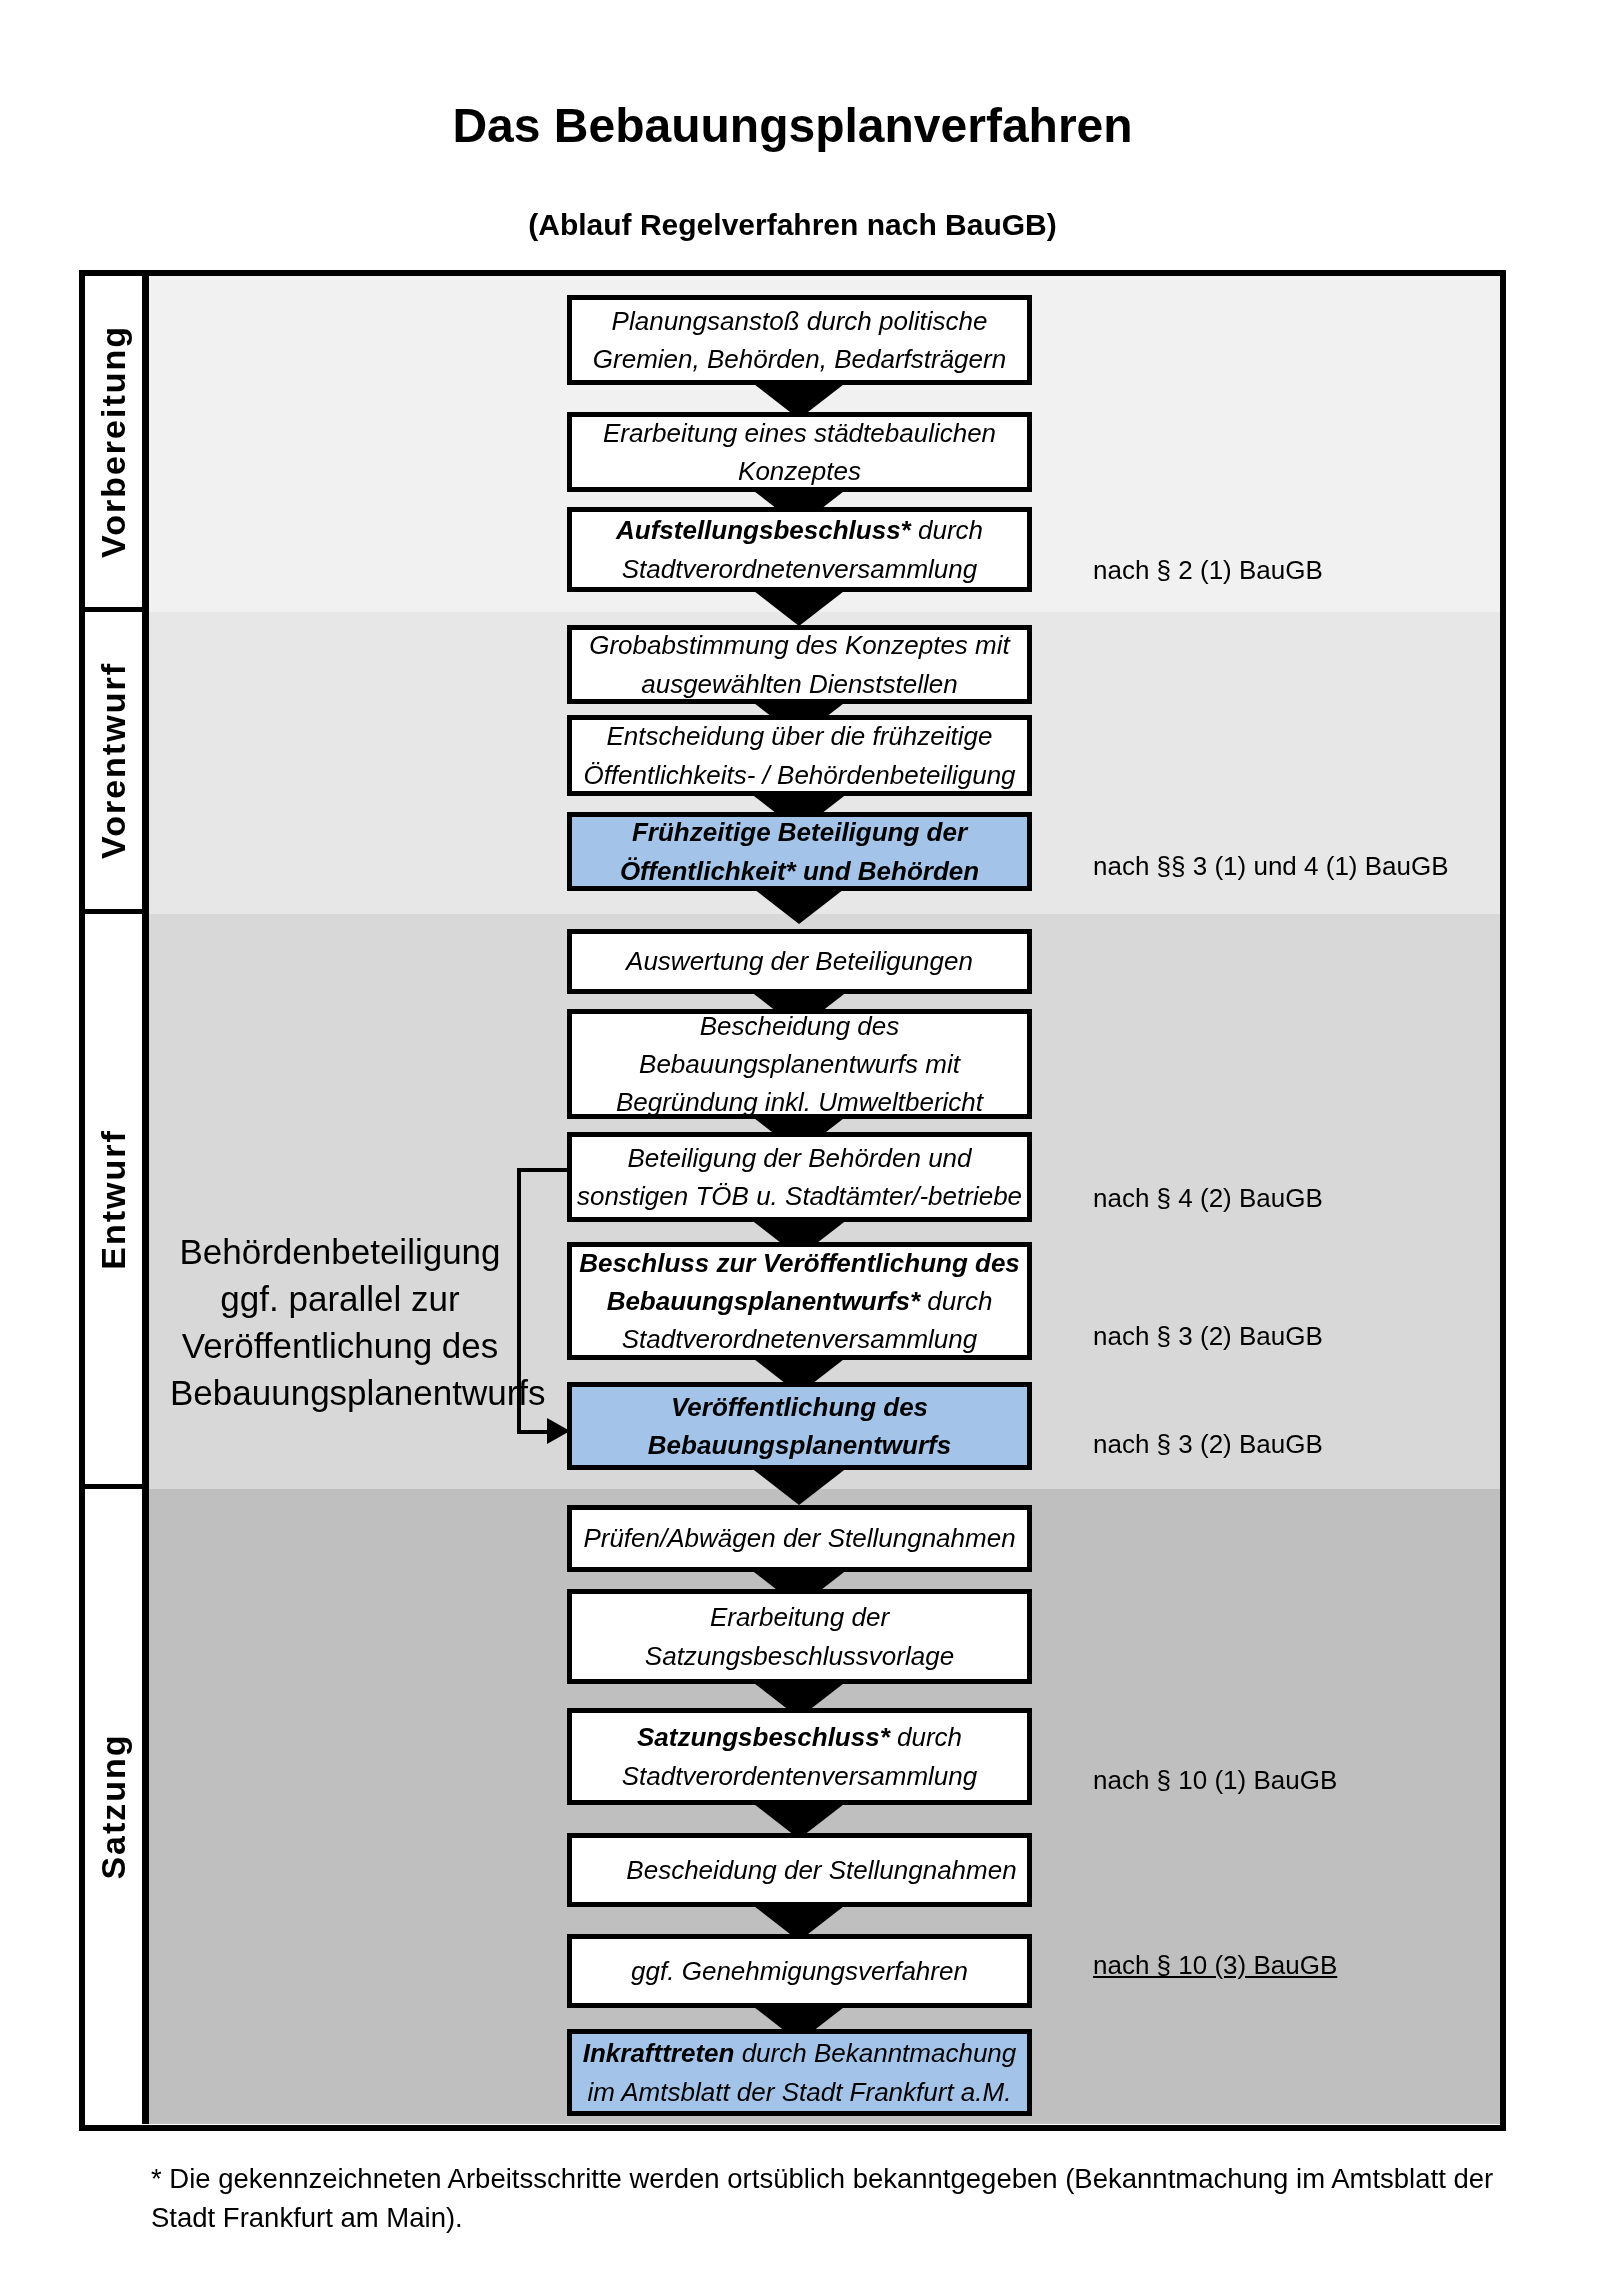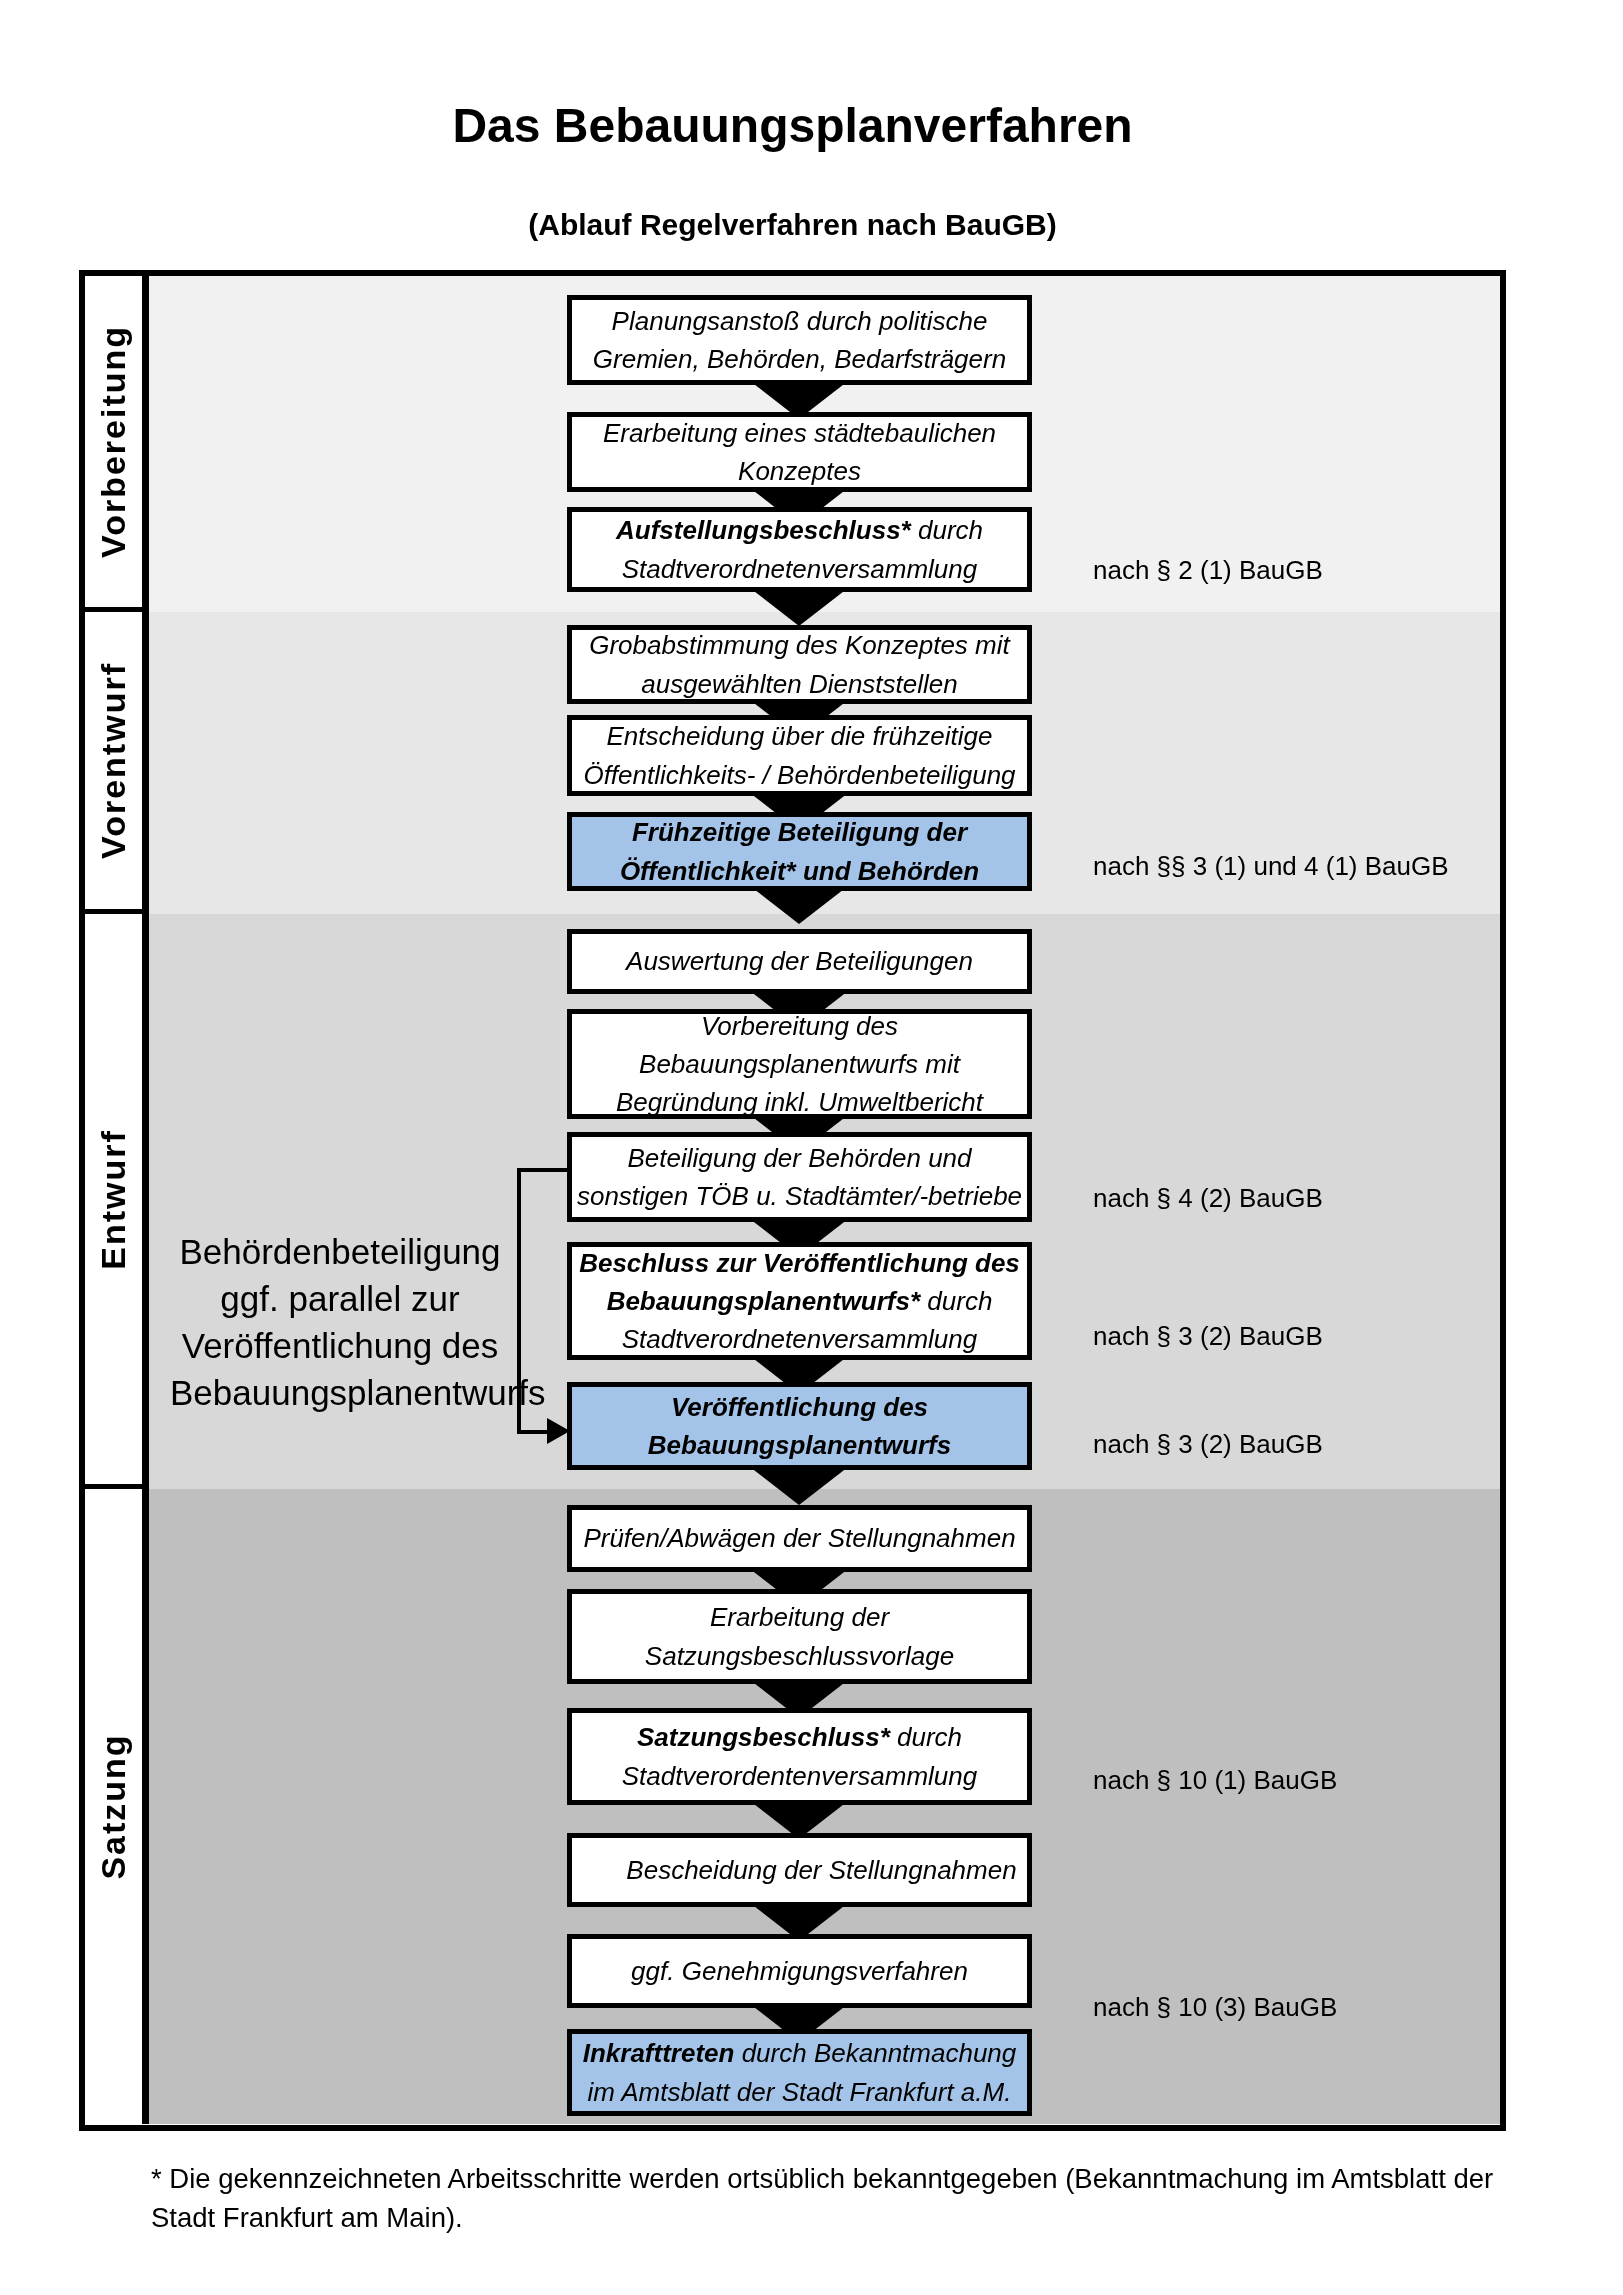--- a/index.html
+++ b/index.html
@@ -101,21 +101,21 @@
       <div class="flow-box highlight" style="top: 812px; height: 79px;">
         <div><span class="b">Frühzeitige Beteiligung der</span></div>
         <div><span class="b">Öffentlichkeit* und Behörden</span></div>
       </div>
       <div class="arrow-down" style="top: 886px;"></div>
       <div class="flow-box" style="top: 929px; height: 65px;">
         <div><span>Auswertung der Beteiligungen</span></div>
       </div>
       <div class="arrow-down" style="top: 991px;"></div>
       <div class="flow-box" style="top: 1009px; height: 110px;">
-        <div><span>Vorbereitung des</span></div>
+        <div><span>Bescheidung des</span></div>
         <div><span>Bebauungsplanentwurfs mit</span></div>
         <div><span>Begründung inkl. Umweltbericht</span></div>
       </div>
       <div class="arrow-down" style="top: 1115px;"></div>
       <div class="flow-box" style="top: 1132px; height: 90px;">
         <div><span>Beteiligung der Behörden und</span></div>
         <div><span>sonstigen TÖB u. Stadtämter/-betriebe</span></div>
       </div>
       <div class="arrow-down" style="top: 1219px;"></div>
       <div class="flow-box" style="top: 1242px; height: 118px;">
@@ -154,21 +154,21 @@
       <div class="flow-box highlight" style="top: 2029px; height: 87px;">
         <div><span class="b">Inkrafttreten</span><span> durch Bekanntmachung</span></div>
         <div><span>im Amtsblatt der Stadt Frankfurt a.M.</span></div>
       </div>
       <div class="legal-ref" style="top: 555px;">nach § 2 (1) BauGB</div>
       <div class="legal-ref" style="top: 851px;">nach §§ 3 (1) und 4 (1) BauGB</div>
       <div class="legal-ref" style="top: 1183px;">nach § 4 (2) BauGB</div>
       <div class="legal-ref" style="top: 1321px;">nach § 3 (2) BauGB</div>
       <div class="legal-ref" style="top: 1429px;">nach § 3 (2) BauGB</div>
       <div class="legal-ref" style="top: 1765px;">nach § 10 (1) BauGB</div>
-      <div class="legal-ref" style="top: 1992px;">nach § 10 (3) BauGB</div>
+      <div class="legal-ref" style="top: 1950px; text-decoration: underline;">nach § 10 (3) BauGB</div>
     </div>
 
   <div class="bracket-part bracket-top"></div>
   <div class="bracket-part bracket-vert"></div>
   <div class="bracket-part bracket-bottom"></div>
   <div class="bracket-arrowhead"></div>
 
   <div class="side-note" id="side-note">
       <div>Behördenbeteiligung</div>
       <div>ggf. parallel zur</div>

